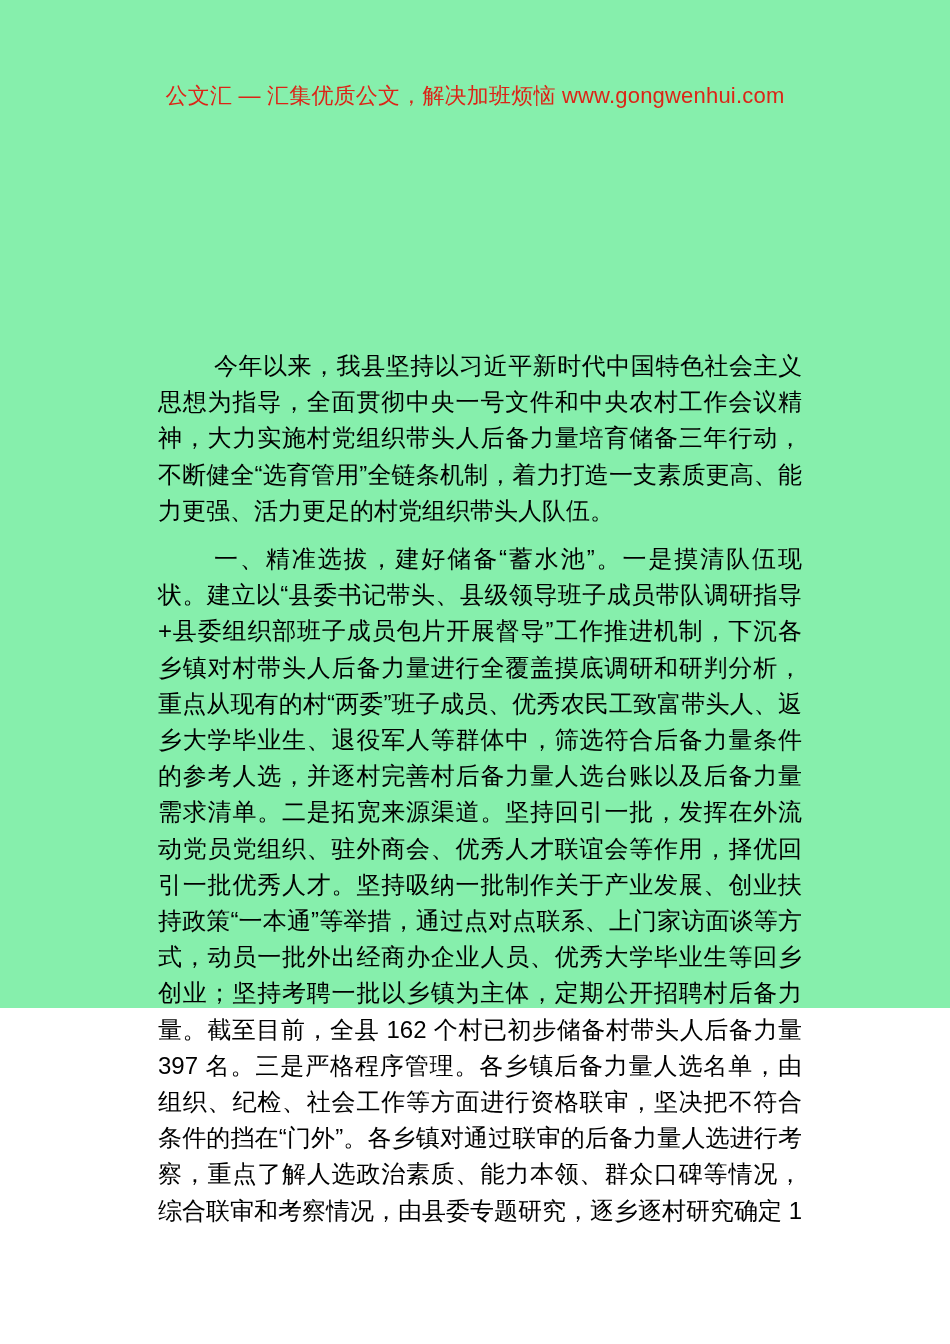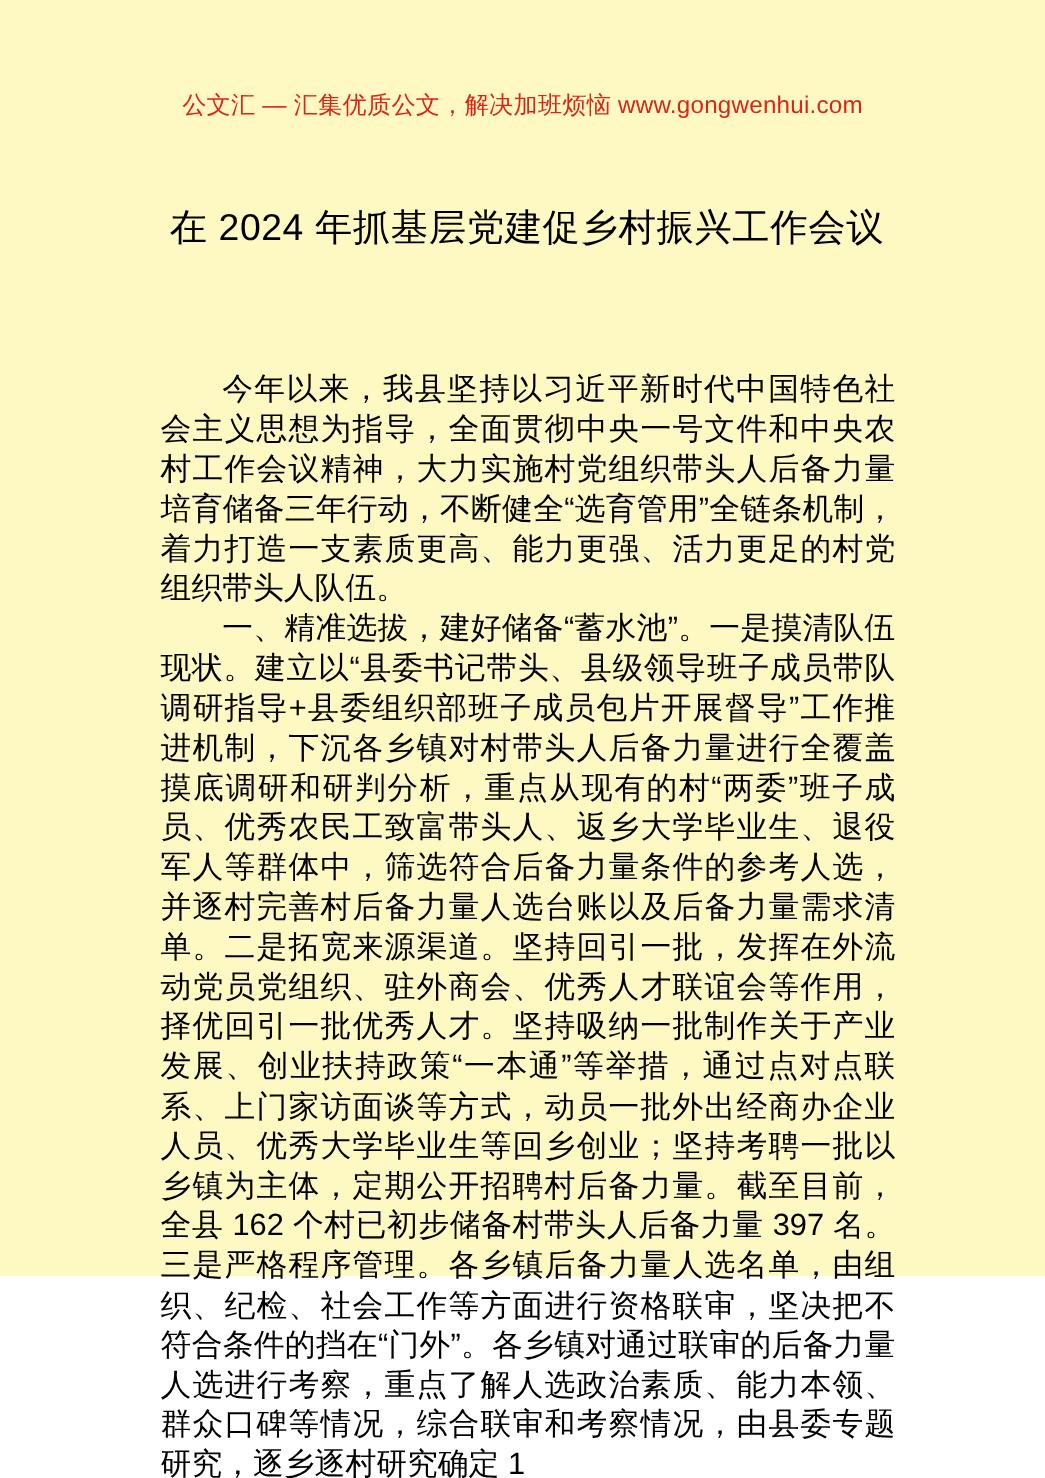--- a/index.html
+++ b/index.html
@@ -13,22 +13,22 @@
     position: relative;
     font-family: "Liberation Sans", "DejaVu Sans", sans-serif;
     color: #000000;
     overflow: hidden;
   }
 
   .page {
     position: absolute;
     top: 0; left: 0;
     width: 950px;
-    height: 1160px;
-    background: #fef9c3;
+    height: 1008px;
+    background: #86efac;
   }
 
   
   .watermark {
     position: absolute;
     top: 81px;
     left: 0;
     width: 950px;
     text-align: center;
     color: #DC2417;
@@ -59,42 +59,41 @@
 
   
   .body-area {
     position: absolute;
     top: 336px;
     left: 146px;
     width: 668px;
   }
 
   p.para {
-    margin: 0;
+    margin: 12px;
     padding: 0;
-    font-size: 28px;
+    font-size: 24px;
     line-height: 36.2px;
     text-align: justify;
     text-justify: inter-ideograph;
     text-indent: 56px;
     letter-spacing: 0px;
     color: #000000;
     font-family: "Liberation Sans", "DejaVu Sans", sans-serif;
     word-break: break-all;
   }
 </style>
 </head>
 <body>
 
 <div class="page">
 
   <div class="watermark">公文汇 — 汇集优质公文，解决加班烦恼 www.gongwenhui.com</div>
 
   <div class="doc-title">
-    <span class="line">在 2024 年抓基层党建促乡村振兴工作会议</span>
   </div>
 
   <div class="body-area">
     <p class="para">今年以来，我县坚持以习近平新时代中国特色社会主义思想为指导，全面贯彻中央一号文件和中央农村工作会议精神，大力实施村党组织带头人后备力量培育储备三年行动，不断健全“选育管用”全链条机制，着力打造一支素质更高、能力更强、活力更足的村党组织带头人队伍。</p>
     <p class="para">一、精准选拔，建好储备“蓄水池”。一是摸清队伍现状。建立以“县委书记带头、县级领导班子成员带队调研指导+县委组织部班子成员包片开展督导”工作推进机制，下沉各乡镇对村带头人后备力量进行全覆盖摸底调研和研判分析，重点从现有的村“两委”班子成员、优秀农民工致富带头人、返乡大学毕业生、退役军人等群体中，筛选符合后备力量条件的参考人选，并逐村完善村后备力量人选台账以及后备力量需求清单。二是拓宽来源渠道。坚持回引一批，发挥在外流动党员党组织、驻外商会、优秀人才联谊会等作用，择优回引一批优秀人才。坚持吸纳一批制作关于产业发展、创业扶持政策“一本通”等举措，通过点对点联系、上门家访面谈等方式，动员一批外出经商办企业人员、优秀大学毕业生等回乡创业；坚持考聘一批以乡镇为主体，定期公开招聘村后备力量。截至目前，全县 162 个村已初步储备村带头人后备力量 397 名。三是严格程序管理。各乡镇后备力量人选名单，由组织、纪检、社会工作等方面进行资格联审，坚决把不符合条件的挡在“门外”。各乡镇对通过联审的后备力量人选进行考察，重点了解人选政治素质、能力本领、群众口碑等情况，综合联审和考察情况，由县委专题研究，逐乡逐村研究确定 1</p>
   </div>
 
 </div>
 
 </body></html>

